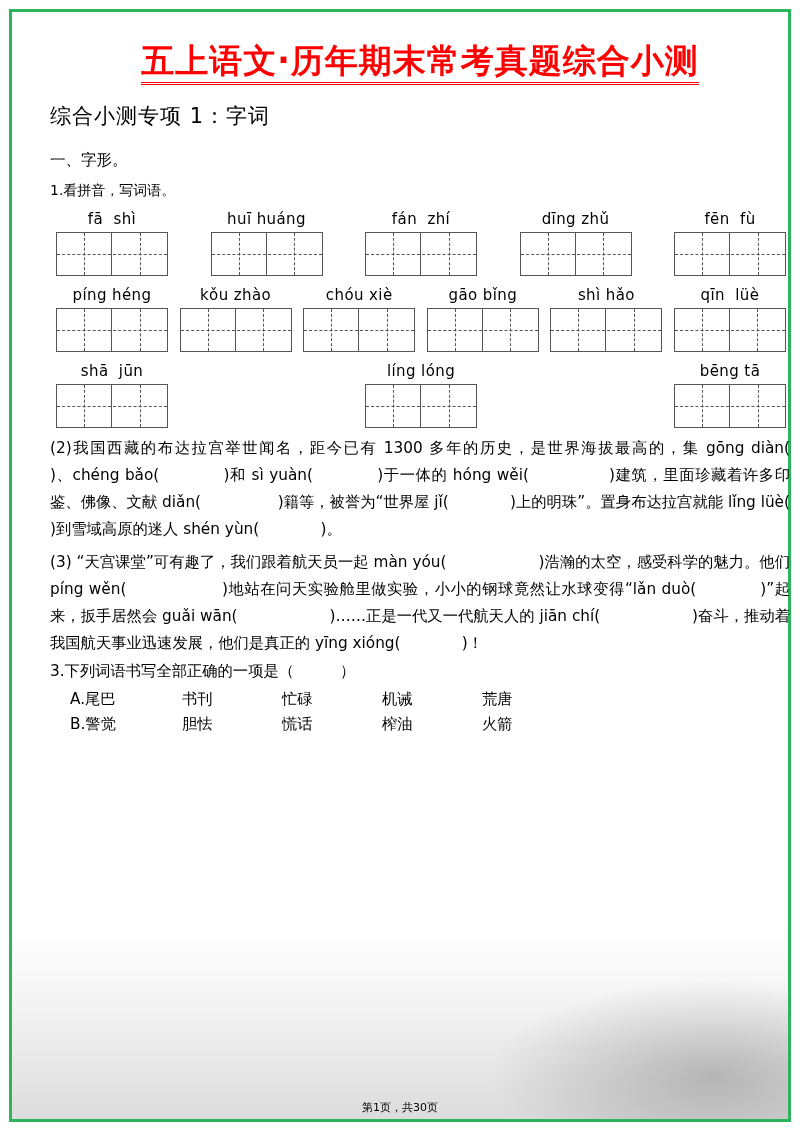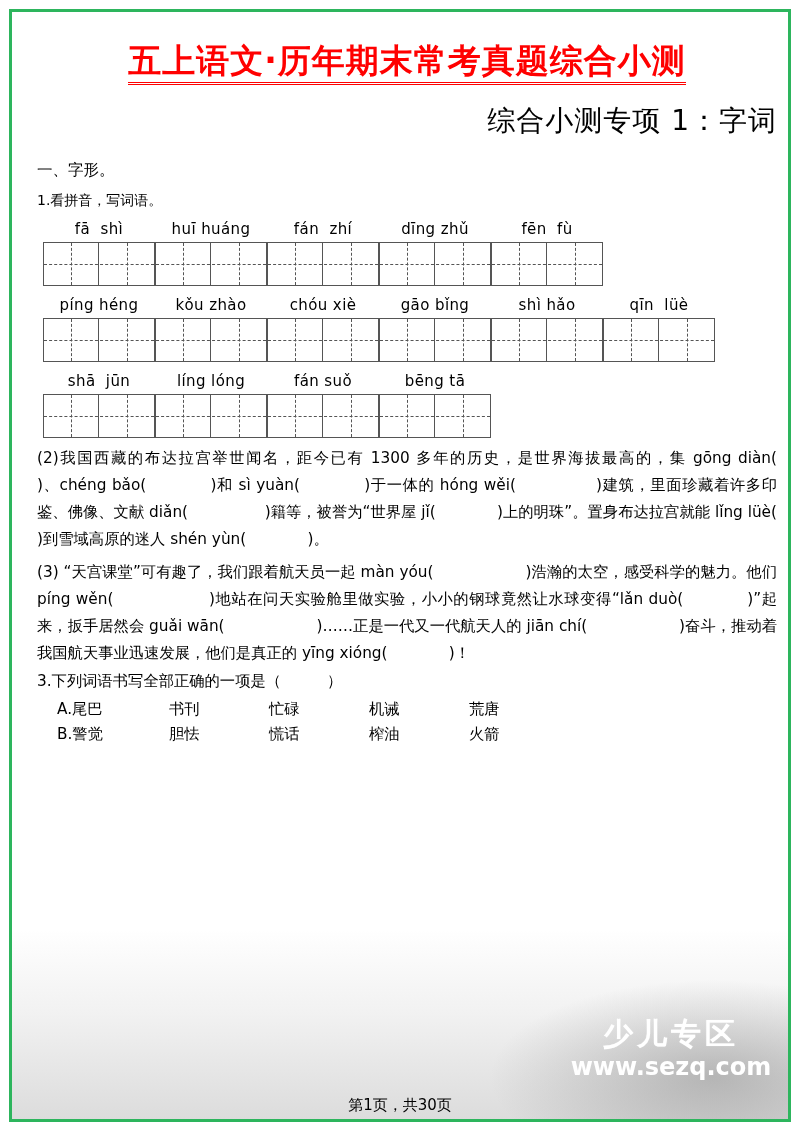--- a/index.html
+++ b/index.html
@@ -23,43 +23,43 @@
     background: #ffffff;
   }
   .page-frame-inner {
     position: absolute;
     left: 3px; top: 3px; right: 3px; bottom: 3px;
     border: 1px solid #ffffff;
   }
 
   .content {
     position: absolute;
-    left: 25px; top: 16px;
+    left: 38px; top: 16px;
     width: 740px; height: 1090px;
   }
 
   
   .main-title {
     text-align: center;
     color: #ff0000;
     font-weight: bold;
     font-size: 33px;
     letter-spacing: 1px;
     line-height: 1.15;
     padding-bottom: 2px;
     margin: 14px 0 0 0;
     display: inline-block;
     border-bottom: 3px double #ff0000;
     white-space: nowrap;
   }
   .title-wrap { text-align: center; }
 
   .sub-title {
-    text-align: right;
-    font-size: 28px;
+    text-align: left;
+    font-size: 21px;
     color: #000;
     margin: 17px 0 0 0;
     letter-spacing: 1px;
   }
 
   
   .sec-head {
     font-size: 15.5px;
     font-weight: normal;
     color: #000;
@@ -68,20 +68,21 @@
   .q-line {
     font-size: 14px;
     color: #000;
     margin: 9px 0 0 0;
     line-height: 1.45;
   }
 
   
   .grid-row {
     display: flex;
+    justify-content: space-between;
     margin-top: 10px;
     padding: 0 4px 0 6px;
   }
   .grid-cellgroup { width: 112px; }
   .pinyin {
     text-align: center;
     font-size: 15px;
     letter-spacing: 0.4px;
     color: #000;
     height: 20px;
@@ -159,21 +160,21 @@
     color: #ffffff;
     letter-spacing: 0px;
     margin-top: 6px;
   }
 
   
   .footer {
     position: absolute;
     left: 0; right: 0; bottom: 4px;
     text-align: center;
-    font-size: 15px;
+    font-size: 11px;
     color: #000;
   }
 
   
   .scan-wash {
     position: absolute;
     left: 0; right: 0; bottom: 0;
     height: 190px;
     background: linear-gradient(to bottom, rgba(0,0,0,0) 0%, rgba(120,120,120,0.10) 45%, rgba(120,120,120,0.26) 100%);
     pointer-events: none;
@@ -290,27 +291,20 @@
     <div class="grid-row">
       <div class="grid-cellgroup">
         <div class="pinyin"><span>shā</span>&nbsp;&nbsp;<span>jūn</span></div>
         <div class="tzg">
             <div class="half"></div>
             <div class="half"></div>
           </div>
       </div>
       <div class="grid-cellgroup">
         <div class="pinyin"><span>líng</span>&nbsp;<span>lóng</span></div>
-        <div class="tzg">
-            <div class="half"></div>
-            <div class="half"></div>
-          </div>
-      </div>
-      <div class="grid-cellgroup">
-        <div class="pinyin"><span>fán</span>&nbsp;<span>suǒ</span></div>
         <div class="tzg">
             <div class="half"></div>
             <div class="half"></div>
           </div>
       </div>
       <div class="grid-cellgroup">
         <div class="pinyin"><span>bēng</span>&nbsp;<span>tā</span></div>
         <div class="tzg">
             <div class="half"></div>
             <div class="half"></div>
@@ -337,20 +331,16 @@
       <span class="opt-word">慌话</span>
       <span class="opt-word">榨油</span>
       <span class="opt-word">火箭</span>
     </div>
 
   </div>
 
   <div class="scan-wash"></div>
   <div class="scan-wash-right"></div>
 
-  <div class="watermark">
-    <div class="wm-cn">少儿专区</div>
-    <div class="wm-url">www.sezq.com</div>
-  </div>
 
   <div class="footer">第1页，共30页</div>
 
 </div>
 
 </body></html>

